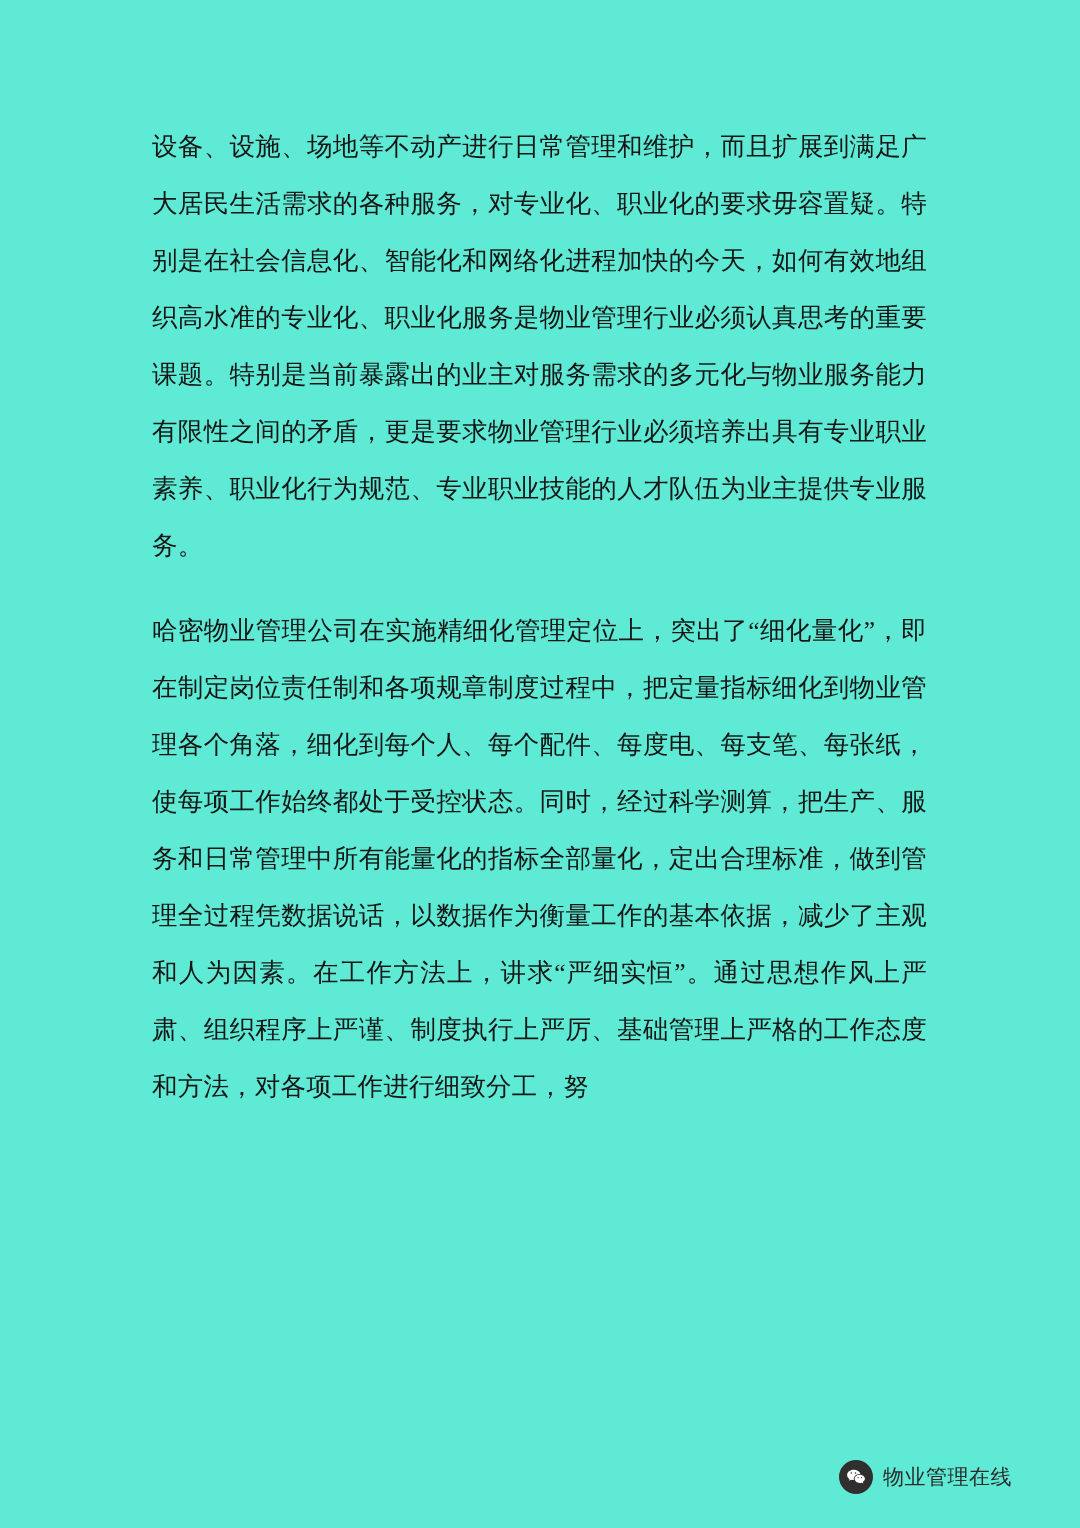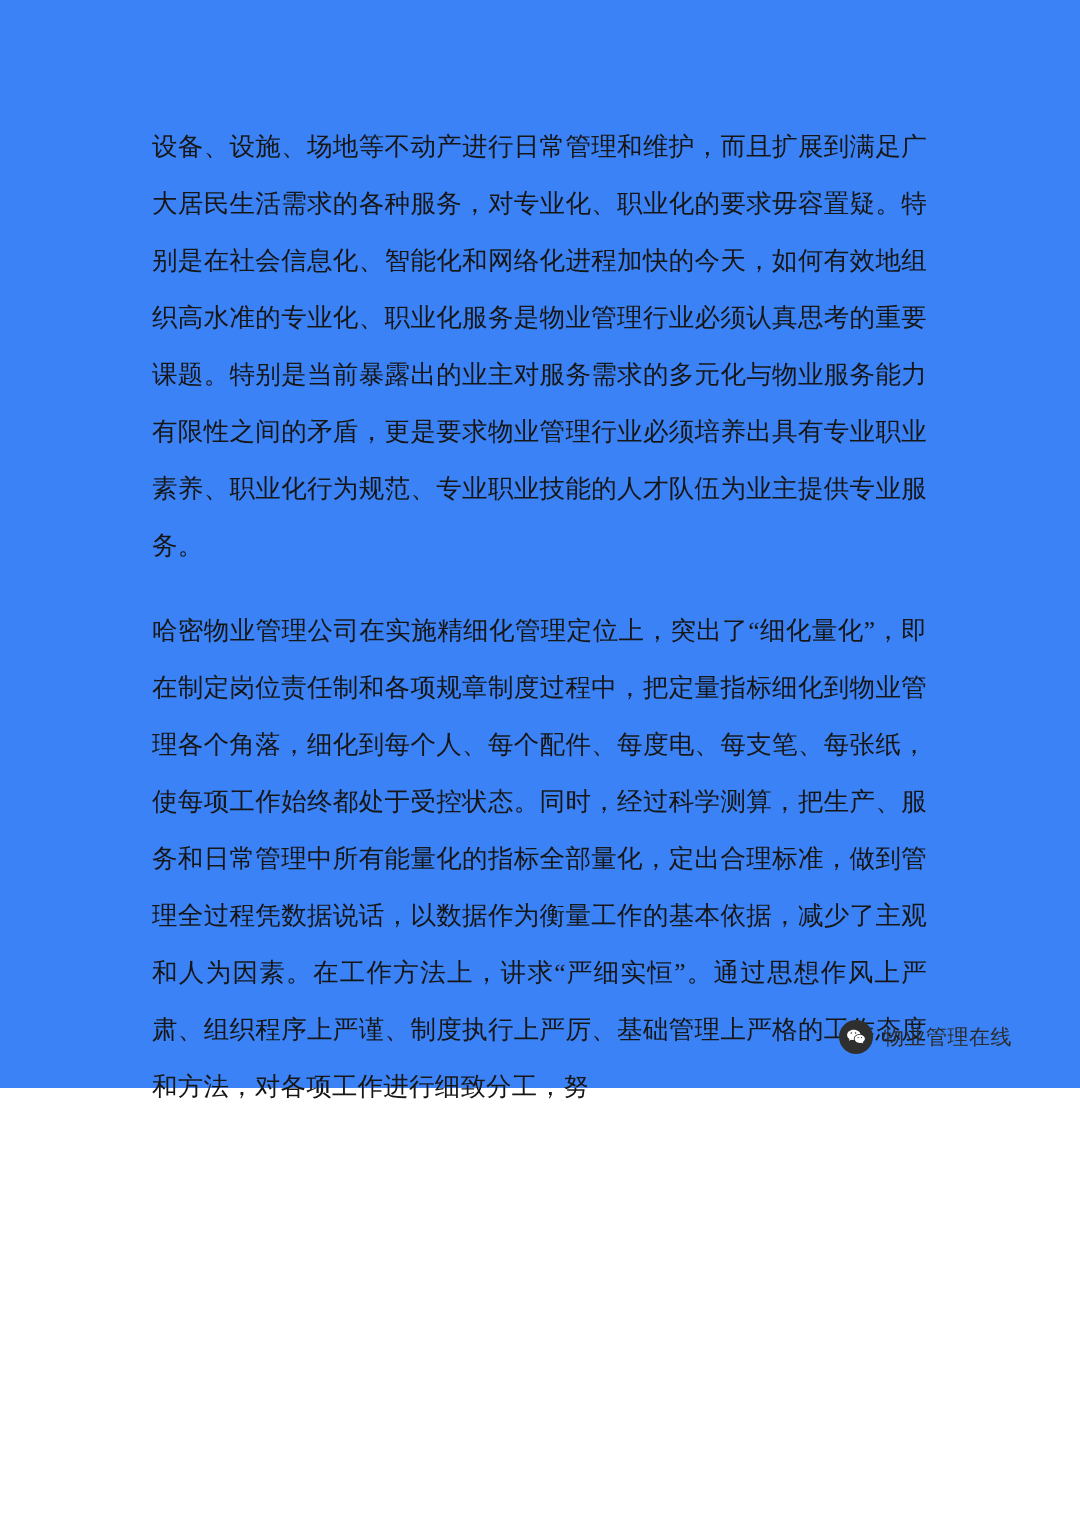--- a/index.html
+++ b/index.html
@@ -13,22 +13,22 @@
     font-family: "Liberation Serif", "DejaVu Serif", serif;
     color: #1a1a1a;
     position: relative;
     overflow: hidden;
   }
   .page {
     position: absolute;
     top: 0;
     left: 0;
     width: 1080px;
-    height: 1088px;
-    background: #3b82f6;
+    height: 1528px;
+    background: #5eead4;
   }
   .doc-body {
     position: absolute;
     left: 152px;
     top: 118px;
     width: 775px;
   }
   .para {
     font-size: 25.5px;
     line-height: 57px;

